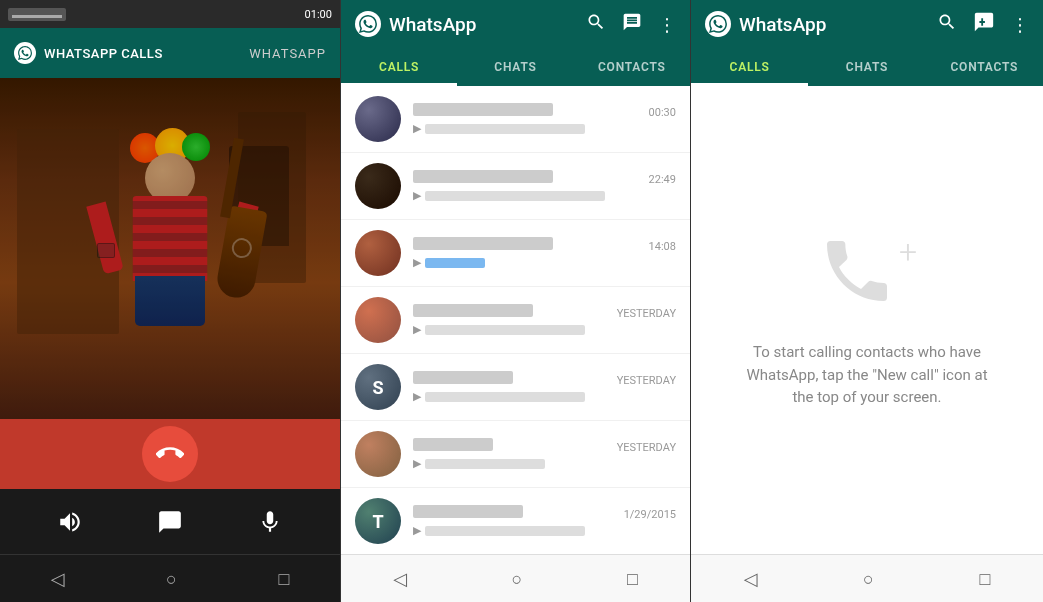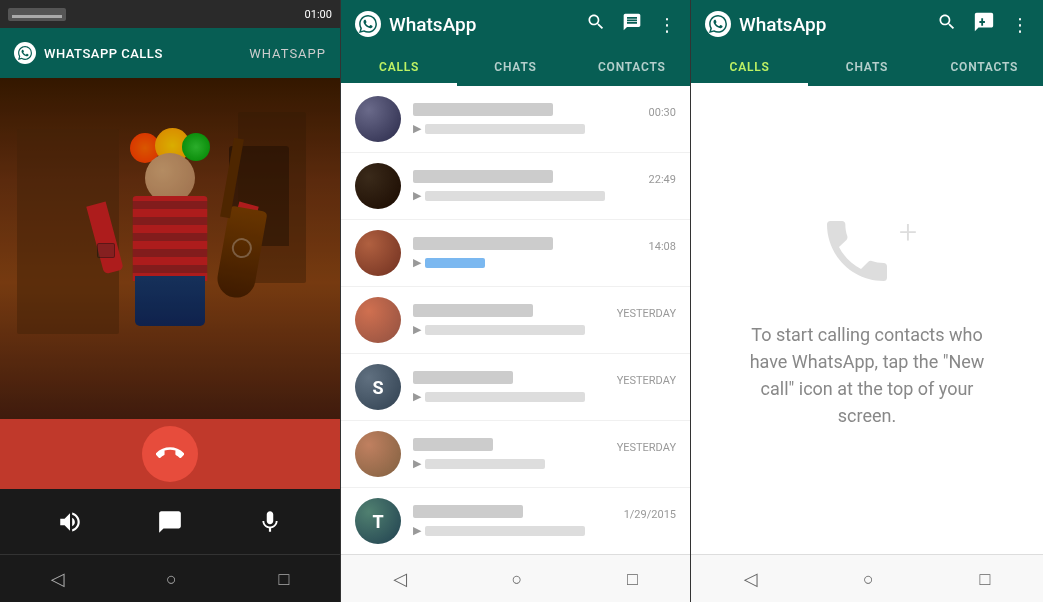--- a/index.html
+++ b/index.html
@@ -389,21 +389,21 @@
       top: 5px;
       right: 0;
       font-size: 32px;
       color: #ddd;
       font-weight: 300;
       line-height: 1;
     }
 
     .empty-text {
       text-align: center;
-      font-size: 18px;
+      font-size: 15px;
       color: #888;
       line-height: 1.5;
       max-width: 260px;
     }
   </style>
 </head>
 <body>
 
 <div class="panel-call">
 

